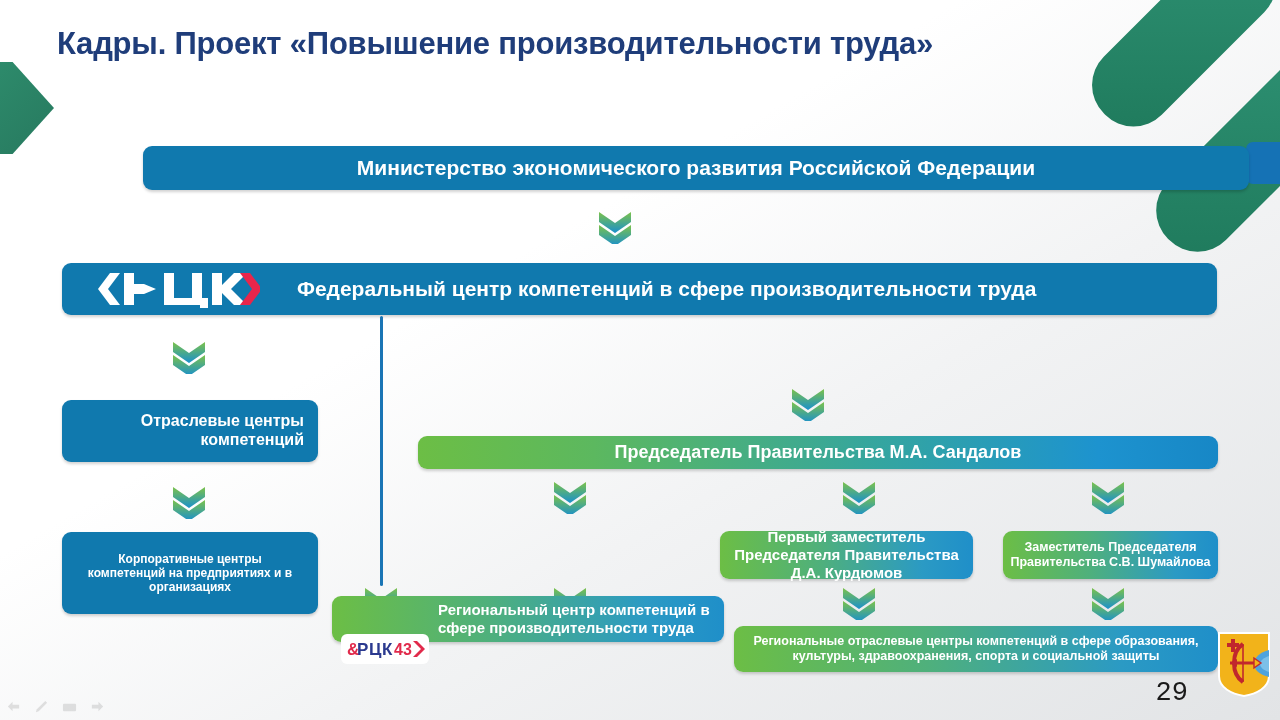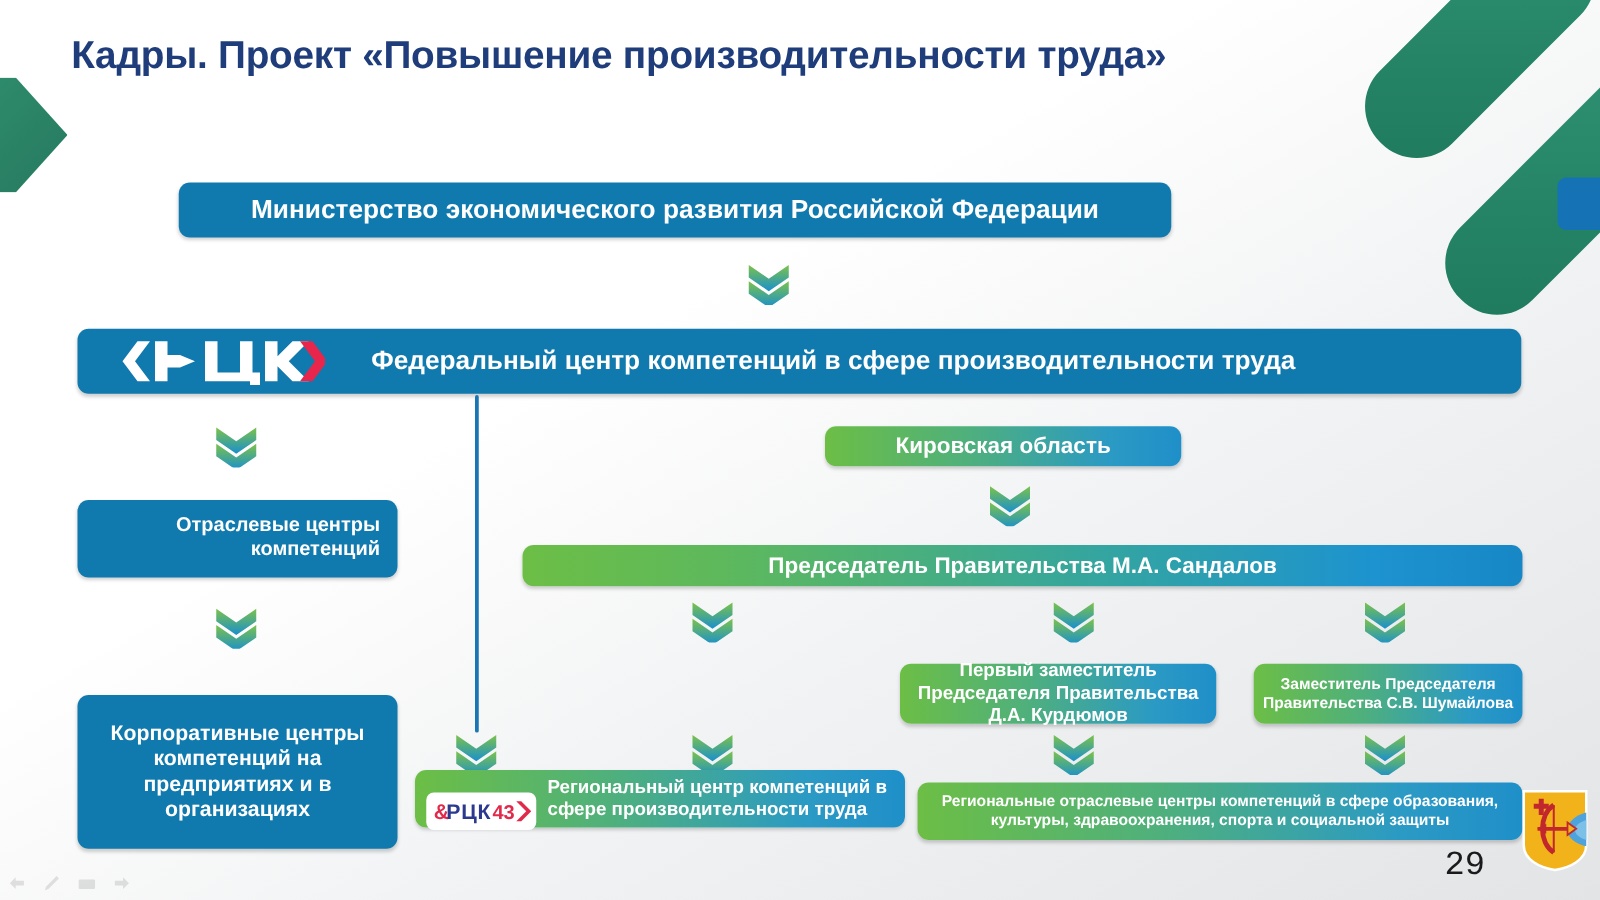--- a/index.html
+++ b/index.html
@@ -98,21 +98,21 @@
 
 <div id="slide">
 
   <div class="deco-left"></div>
   <div class="deco-bar b1"></div>
   <div class="deco-bar b2"></div>
   <div class="deco-blue"></div>
 
   <div class="title">Кадры. Проект «Повышение производительности труда»</div>
 
-  <div class="box blue" style="left:143px;top:146px;width:794px;height:44px;font-size:21px;">Министерство экономического развития Российской Федерации</div>
+  <div class="box blue" style="left:143px;top:146px;width:1106px;height:44px;font-size:21px;">Министерство экономического развития Российской Федерации</div>
 
   <div class="chev" style="left:596px;top:210px;">
     <svg viewBox="0 0 38 34">
       <defs>
           <linearGradient id="cg" x1="0" y1="0" x2="0" y2="1">
         <stop offset="0%" stop-color="#7cc24a"></stop>
             <stop offset="100%" stop-color="#1a90cc"></stop>
       </linearGradient>
         </defs>
       <path d="M3 2 L19 13 L35 2 L35 12 L19 23 L3 12 Z" fill="url(#cg)"></path>
@@ -148,23 +148,22 @@
 
   <div class="box blue" style="left:62px;top:400px;width:256px;height:62px;font-size:16px;padding:0 14px;text-align:right;">Отраслевые центры компетенций</div>
 
   <div class="chev" style="left:170px;top:485px;">
     <svg viewBox="0 0 38 34">
       <path d="M3 2 L19 13 L35 2 L35 12 L19 23 L3 12 Z" fill="url(#cg)"></path>
       <path d="M3 15 L19 26 L35 15 L35 25 L19 36 L3 25 Z" fill="url(#cg)"></path>
     </svg>
   </div>
 
-  <div class="box blue" style="left:62px;top:556px;width:256px;height:123px;font-size:17px;padding:0 16px;">Корпоративные центры компетенций на предприятиях и в организациях</div>
-
-  <div class="box g2b-short" style="left:660px;top:341px;width:285px;height:32px;font-size:18px;">Кировская область</div>
+  <div class="box blue" style="left:62px;top:532px;width:256px;height:82px;font-size:12px;padding:0 16px;">Корпоративные центры компетенций на предприятиях и в организациях</div>
+
 
   <div class="chev" style="left:789px;top:387px;">
     <svg viewBox="0 0 38 34">
       <path d="M3 2 L19 13 L35 2 L35 12 L19 23 L3 12 Z" fill="url(#cg)"></path>
       <path d="M3 15 L19 26 L35 15 L35 25 L19 36 L3 25 Z" fill="url(#cg)"></path>
     </svg>
   </div>
 
   <div class="box g2b" style="left:418px;top:436px;width:800px;height:33px;font-size:18px;">Председатель Правительства М.А. Сандалов</div>
 
@@ -210,21 +209,21 @@
       <path d="M3 15 L19 26 L35 15 L35 25 L19 36 L3 25 Z" fill="url(#cg)"></path>
     </svg>
   </div>
   <div class="chev" style="left:1089px;top:586px;">
     <svg viewBox="0 0 38 34">
       <path d="M3 2 L19 13 L35 2 L35 12 L19 23 L3 12 Z" fill="url(#cg)"></path>
       <path d="M3 15 L19 26 L35 15 L35 25 L19 36 L3 25 Z" fill="url(#cg)"></path>
     </svg>
   </div>
 
-  <div class="box g2b-short" style="left:332px;top:616px;width:392px;height:46px;font-size:15px;justify-content:flex-start;padding-left:106px;text-align:left;">Региональный центр компетенций в сфере производительности труда</div>
+  <div class="box g2b-short" style="left:332px;top:596px;width:392px;height:46px;font-size:15px;justify-content:flex-start;padding-left:106px;text-align:left;">Региональный центр компетенций в сфере производительности труда</div>
 
   <div class="rck-logo">
     <svg width="80" height="22" viewBox="0 0 80 22">
       <text x="2" y="17" font-family="Liberation Sans, sans-serif" font-size="17" font-weight="bold" fill="#e12a4b">&amp;</text>
       <text x="12" y="17" font-family="Liberation Sans, sans-serif" font-size="17" font-weight="bold" fill="#2b3a8f">Р</text>
       <text x="24" y="17" font-family="Liberation Sans, sans-serif" font-size="17" font-weight="bold" fill="#2b3a8f">Ц</text>
       <text x="37" y="17" font-family="Liberation Sans, sans-serif" font-size="17" font-weight="bold" fill="#2b3a8f">К</text>
       <text x="49" y="17" font-family="Liberation Sans, sans-serif" font-size="16" font-weight="bold" fill="#e12a4b">43</text>
       <path d="M68 3 L76 11 L68 19 L72 19 L80 11 L72 3 Z" fill="#e12a4b"></path>
     </svg>

